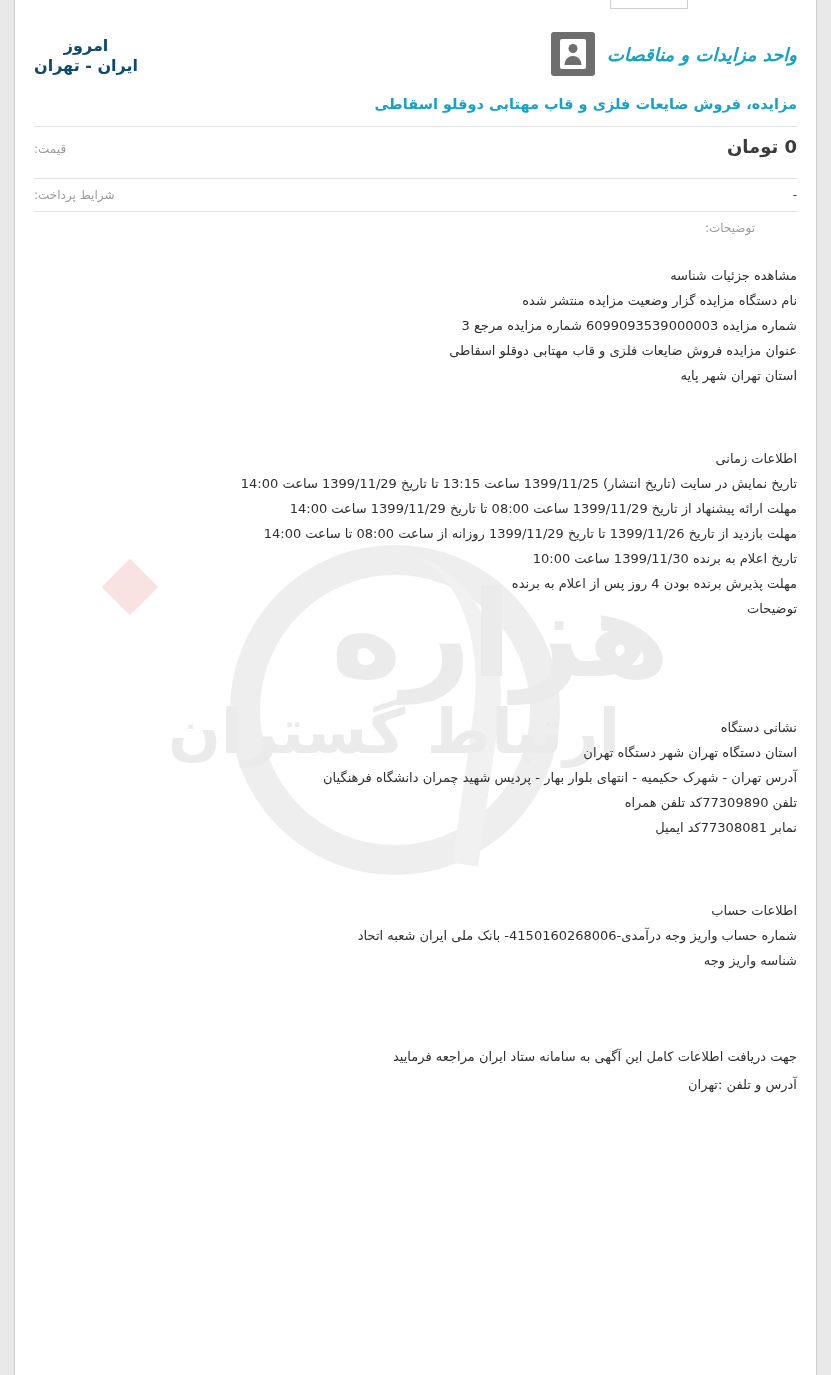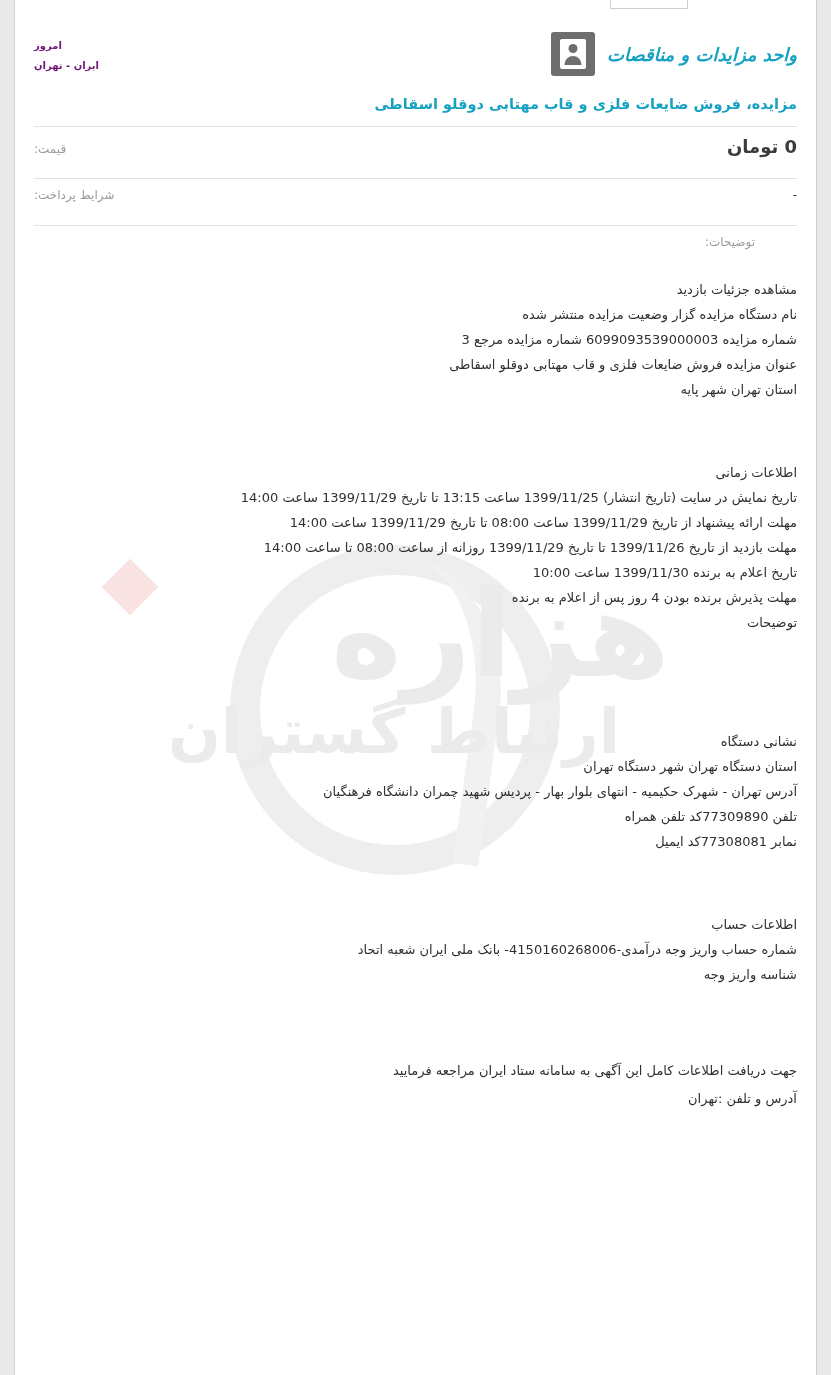--- a/index.html
+++ b/index.html
@@ -114,24 +114,25 @@
     height: 9px;
     border-radius: 9px 9px 0 0;
     background: #6e6e6e;
   }
   .header-left {
     text-align: left;
     direction: rtl;
     padding-top: 4px;
   }
   .header-left div {
-    color: #701a75;
-    font-size: 10px;
+    color: #0c4a6e;
+    font-size: 16px;
     line-height: 20px;
     font-weight: bold;
+    text-align: center;
   }
 
   
   .ad-title {
     margin-top: 20px;
     color: #17a2c4;
     font-size: 14.5px;
     font-weight: bold;
     text-align: right;
   }
@@ -163,21 +164,21 @@
     text-align: right;
     flex: 1;
   }
   .meta-value.small {
     font-weight: normal;
     font-size: 12px;
   }
   .desc-row {
     border-top: 1px solid #e2e2e2;
     padding: 9px 0 2px 0;
-    margin-top: 16px;
+    margin-top: 2px;
   }
   .desc-row .meta-label {
     text-align: left;
     display: block;
     margin: 0 0 0 auto;
     width: 92px;
   }
 
   
   .block {
@@ -302,21 +303,21 @@
     <div class="meta-row">
       <div class="meta-value small">-</div>
       <div class="meta-label">شرایط پرداخت:</div>
     </div>
 
     <div class="desc-row">
       <div class="meta-label">توضیحات:</div>
     </div>
 
     <div class="block">
-      <div class="line">مشاهده جزئیات بازدید</div>
+      <div class="line">مشاهده جزئیات شناسه</div>
       <div class="line">نام دستگاه مزایده گزار وضعیت مزایده منتشر شده</div>
       <div class="line">شماره مزایده 6099093539000003 شماره مزایده مرجع 3</div>
       <div class="line">عنوان مزایده فروش ضایعات فلزی و قاب مهتابی دوقلو اسقاطی</div>
       <div class="line">استان تهران شهر پایه</div>
     </div>
 
     <div class="spacer-lg"></div>
 
     <div class="block tight">
       <div class="line">اطلاعات زمانی</div>

